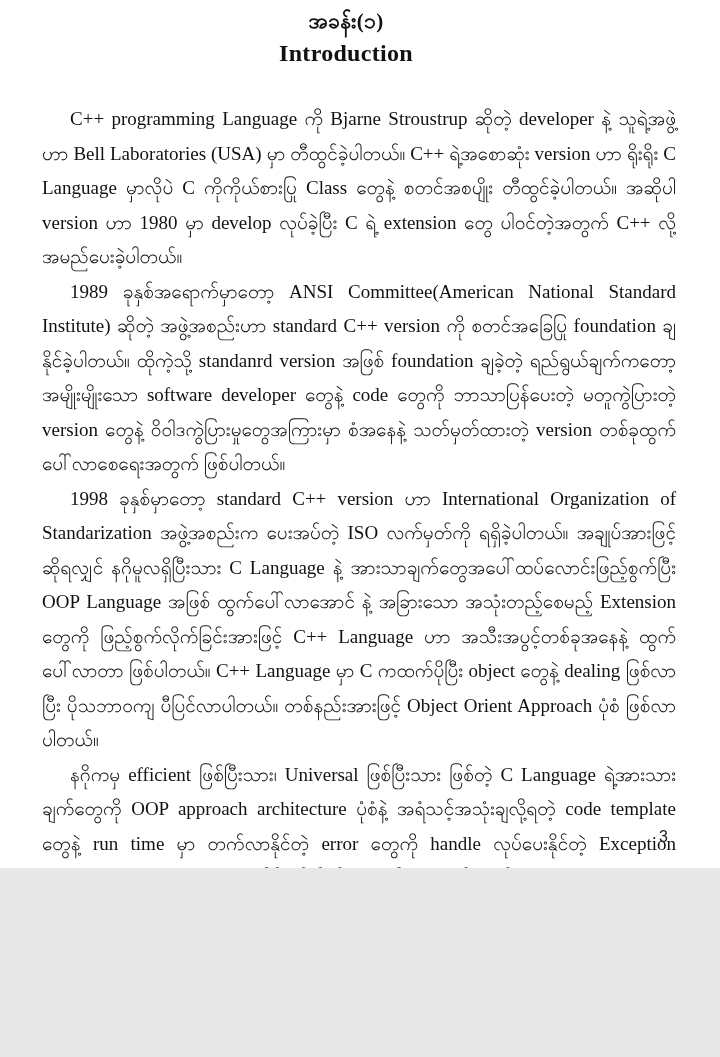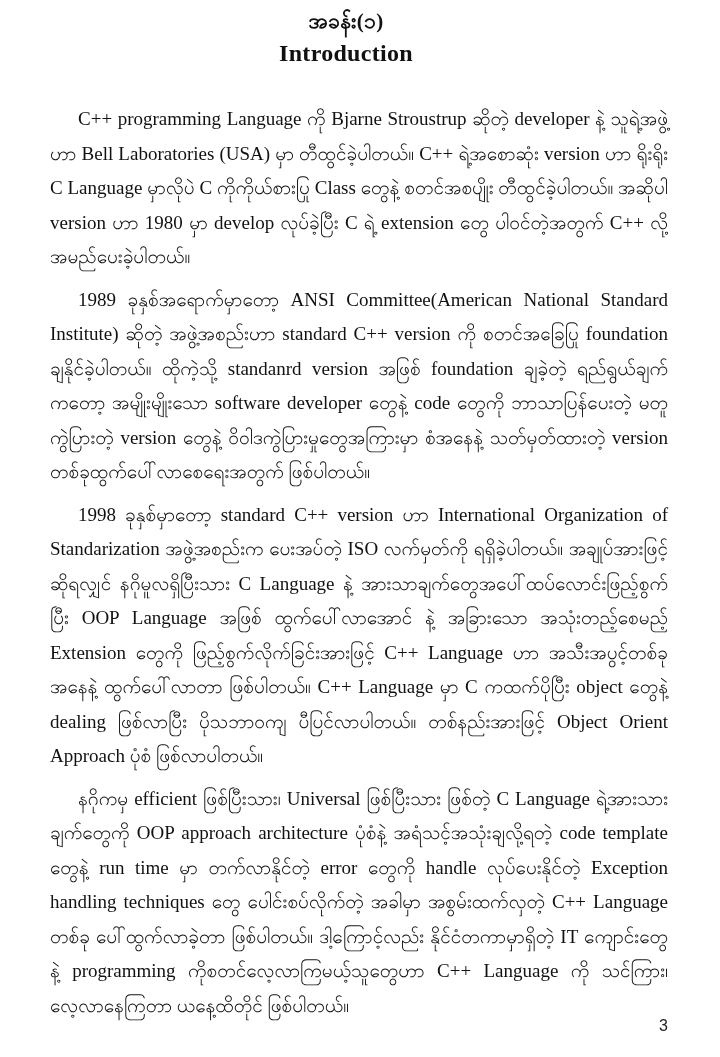--- a/index.html
+++ b/index.html
@@ -3,21 +3,21 @@
 <meta charset="utf-8">
 <style>
   html, body {
     margin: 0;
     padding: 0;
     background: #e8e8e8;
   }
   .page {
     position: relative;
     width: 720px;
-    height: 1057px;
+    height: 868px;
     margin: 0 auto;
     background: #ffffff;
     color: #111111;
     font-family: "Liberation Serif", "DejaVu Serif", serif;
     overflow: hidden;
     box-sizing: border-box;
   }
   .titles {
     
     padding: 6px 80px 0 52px;
@@ -36,21 +36,21 @@
     margin-top: 2px;
     letter-spacing: 0.3px;
   }
   .body-text {
     margin: 34px 44px 0 42px;
     font-size: 19px;
     line-height: 34.5px;
     text-align: justify;
   }
   .body-text p {
-    margin: 8px;
+    margin: 0;
     padding: 0;
     text-indent: 28px;
   }
   .separator {
     margin: 44px 0 0 88px;
     font-size: 17px;
     letter-spacing: 1.4px;
     color: #1a1a1a;
     font-family: "Liberation Serif", "DejaVu Serif", serif;
     white-space: nowrap;

